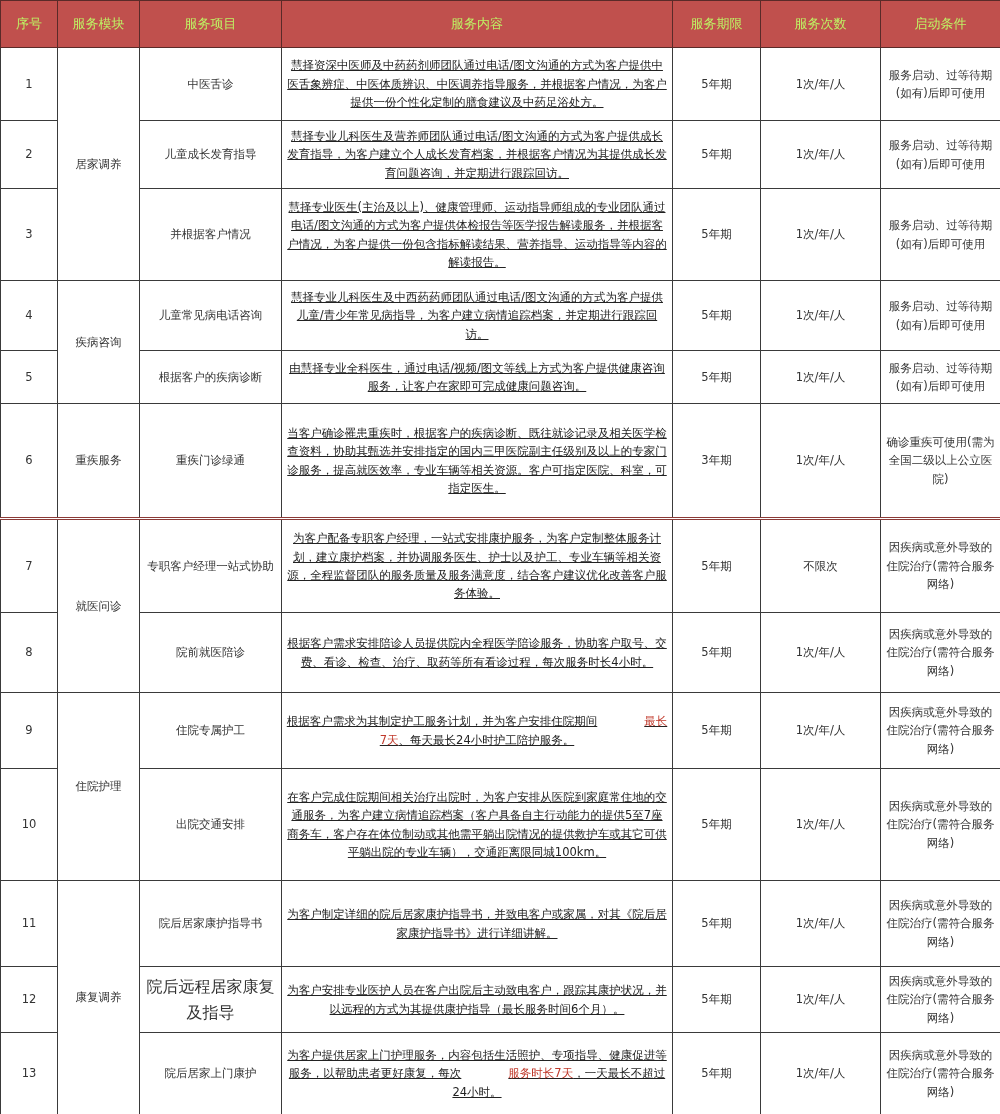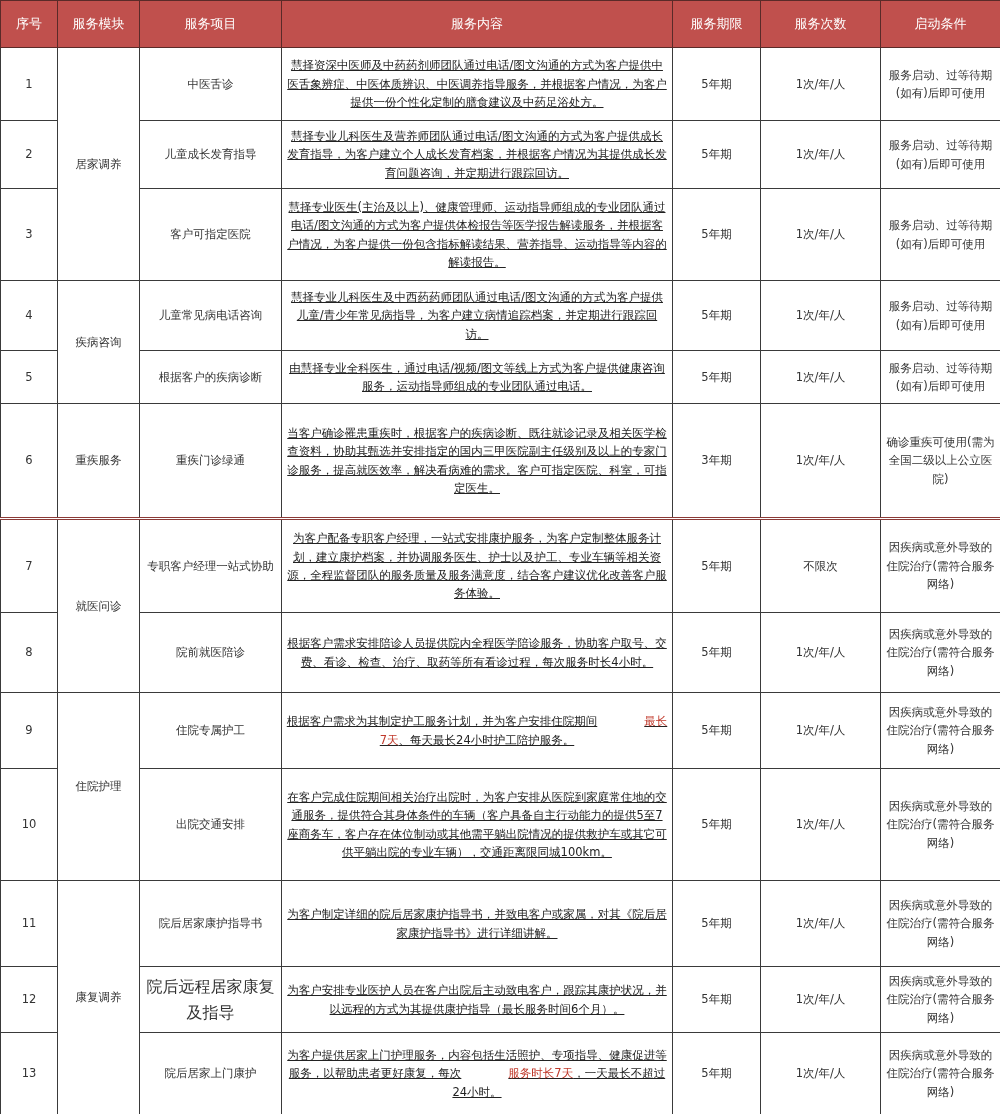--- a/index.html
+++ b/index.html
@@ -12,21 +12,21 @@
     font-size: 11.5px;
     line-height: 1.6;
   }
   table.svc th, table.svc td {
     border: 1px solid #3a3a3a;
     text-align: center;
     vertical-align: middle;
   }
   table.svc thead th {
     background: #c0504d;
-    color: #ffffff;
+    color: #bef264;
     font-weight: normal;
     font-size: 13px;
     height: 47px;
     border-color: #5a2a28;
   }
   td.content { text-align: left; padding: 2px 4px 2px 4px; color: #222; text-decoration: underline; }
   td.cond { padding: 0 4px; }
   td.idx, td.mod, td.item, td.term, td.times { color: #333; }
   .hl { color: #c0392b; margin-left: 47px; }
   tr.sep-top td { border-top: 3px double #8b3a36; }
@@ -71,51 +71,51 @@
       <td class="idx">2</td>
       <td class="item">儿童成长发育指导</td>
       <td class="content">慧择专业儿科医生及营养师团队通过电话/图文沟通的方式为客户提供成长发育指导，为客户建立个人成长发育档案，并根据客户情况为其提供成长发育问题咨询，并定期进行跟踪回访。</td>
       <td class="term">5年期</td>
       <td class="times">1次/年/人</td>
       <td class="cond">服务启动、过等待期(如有)后即可使用</td>
     </tr>
 
     <tr style="height:92px">
       <td class="idx">3</td>
-      <td class="item">客户可指定医院</td>
+      <td class="item">并根据客户情况</td>
       <td class="content">慧择专业医生(主治及以上)、健康管理师、运动指导师组成的专业团队通过电话/图文沟通的方式为客户提供体检报告等医学报告解读服务，并根据客户情况，为客户提供一份包含指标解读结果、营养指导、运动指导等内容的解读报告。</td>
       <td class="term">5年期</td>
       <td class="times">1次/年/人</td>
       <td class="cond">服务启动、过等待期(如有)后即可使用</td>
     </tr>
 
     <tr style="height:70px">
       <td class="idx">4</td>
       <td class="mod" rowspan="2">疾病咨询</td>
       <td class="item">儿童常见病电话咨询</td>
       <td class="content">慧择专业儿科医生及中西药药师团队通过电话/图文沟通的方式为客户提供儿童/青少年常见病指导，为客户建立病情追踪档案，并定期进行跟踪回访。</td>
       <td class="term">5年期</td>
       <td class="times">1次/年/人</td>
       <td class="cond">服务启动、过等待期(如有)后即可使用</td>
     </tr>
 
     <tr style="height:53px">
       <td class="idx">5</td>
       <td class="item">根据客户的疾病诊断</td>
-      <td class="content">由慧择专业全科医生，通过电话/视频/图文等线上方式为客户提供健康咨询服务，运动指导师组成的专业团队通过电话。</td>
+      <td class="content">由慧择专业全科医生，通过电话/视频/图文等线上方式为客户提供健康咨询服务，让客户在家即可完成健康问题咨询。</td>
       <td class="term">5年期</td>
       <td class="times">1次/年/人</td>
       <td class="cond">服务启动、过等待期(如有)后即可使用</td>
     </tr>
 
     <tr style="height:115px">
       <td class="idx">6</td>
       <td class="mod">重疾服务</td>
       <td class="item">重疾门诊绿通</td>
-      <td class="content">当客户确诊罹患重疾时，根据客户的疾病诊断、既往就诊记录及相关医学检查资料，协助其甄选并安排指定的国内三甲医院副主任级别及以上的专家门诊服务，提高就医效率，解决看病难的需求。客户可指定医院、科室，可指定医生。</td>
+      <td class="content">当客户确诊罹患重疾时，根据客户的疾病诊断、既往就诊记录及相关医学检查资料，协助其甄选并安排指定的国内三甲医院副主任级别及以上的专家门诊服务，提高就医效率，专业车辆等相关资源。客户可指定医院、科室，可指定医生。</td>
       <td class="term">3年期</td>
       <td class="times">1次/年/人</td>
       <td class="cond">确诊重疾可使用(需为全国二级以上公立医院)</td>
     </tr>
 
     <tr class="sep-top" style="height:94px">
       <td class="idx">7</td>
       <td class="mod" rowspan="2">就医问诊</td>
       <td class="item">专职客户经理一站式协助</td>
       <td class="content">为客户配备专职客户经理，一站式安排康护服务，为客户定制整体服务计划，建立康护档案，并协调服务医生、护士以及护工、专业车辆等相关资源，全程监督团队的服务质量及服务满意度，结合客户建议优化改善客户服务体验。</td>
@@ -139,21 +139,21 @@
       <td class="item">住院专属护工</td>
       <td class="content"><span>根据客户需求为其制定护工服务计划，并为客户安排住院期间</span><span class="hl">最长7天</span><span>、每天最长24小时护工陪护服务。</span></td>
       <td class="term">5年期</td>
       <td class="times">1次/年/人</td>
       <td class="cond">因疾病或意外导致的住院治疗(需符合服务网络)</td>
     </tr>
 
     <tr style="height:112px">
       <td class="idx">10</td>
       <td class="item">出院交通安排</td>
-      <td class="content">在客户完成住院期间相关治疗出院时，为客户安排从医院到家庭常住地的交通服务，提供符合其身体条件的车辆（客户具备自主行动能力的提供5至7座商务车，客户存在体位制动或其他需平躺出院情况的提供救护车或其它可供平躺出院的专业车辆），交通距离限同城100km。</td>
+      <td class="content">在客户完成住院期间相关治疗出院时，为客户安排从医院到家庭常住地的交通服务，为客户建立病情追踪档案（客户具备自主行动能力的提供5至7座商务车，客户存在体位制动或其他需平躺出院情况的提供救护车或其它可供平躺出院的专业车辆），交通距离限同城100km。</td>
       <td class="term">5年期</td>
       <td class="times">1次/年/人</td>
       <td class="cond">因疾病或意外导致的住院治疗(需符合服务网络)</td>
     </tr>
 
     <tr style="height:86px">
       <td class="idx">11</td>
       <td class="mod" rowspan="3">康复调养</td>
       <td class="item">院后居家康护指导书</td>
       <td class="content">为客户制定详细的院后居家康护指导书，并致电客户或家属，对其《院后居家康护指导书》进行详细讲解。</td>

